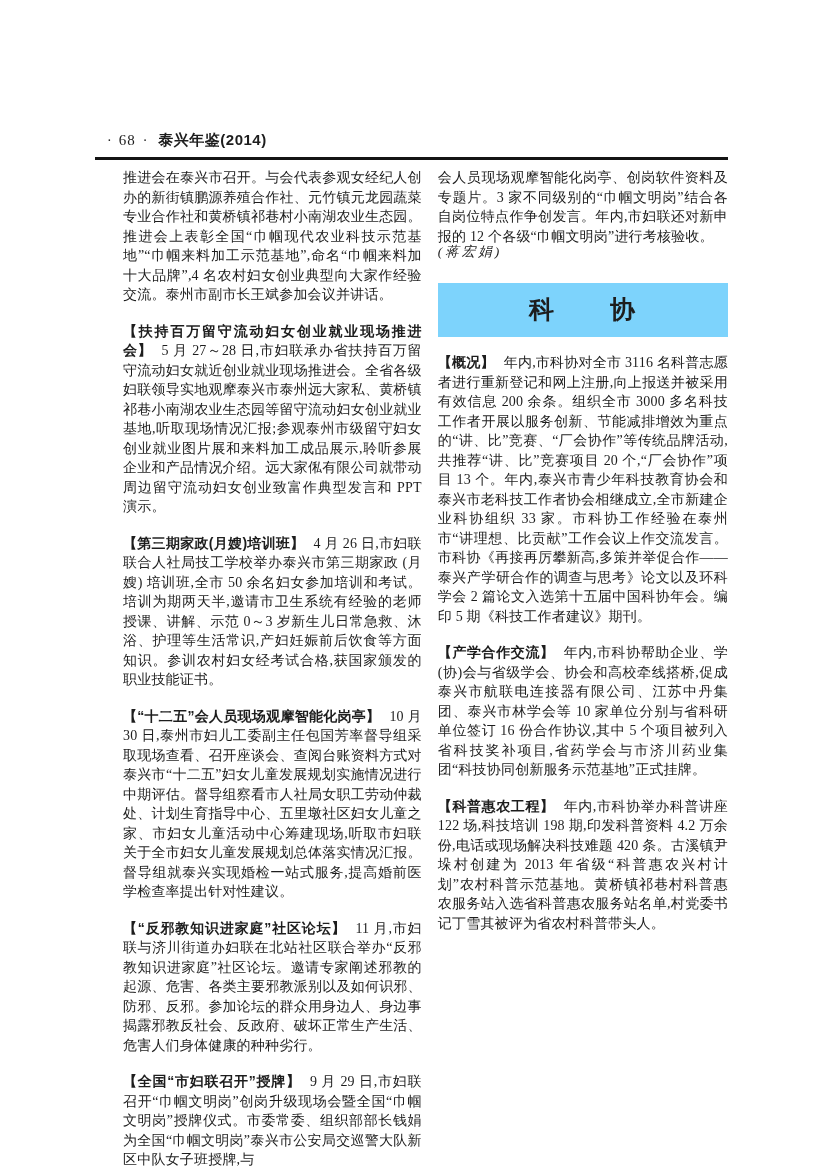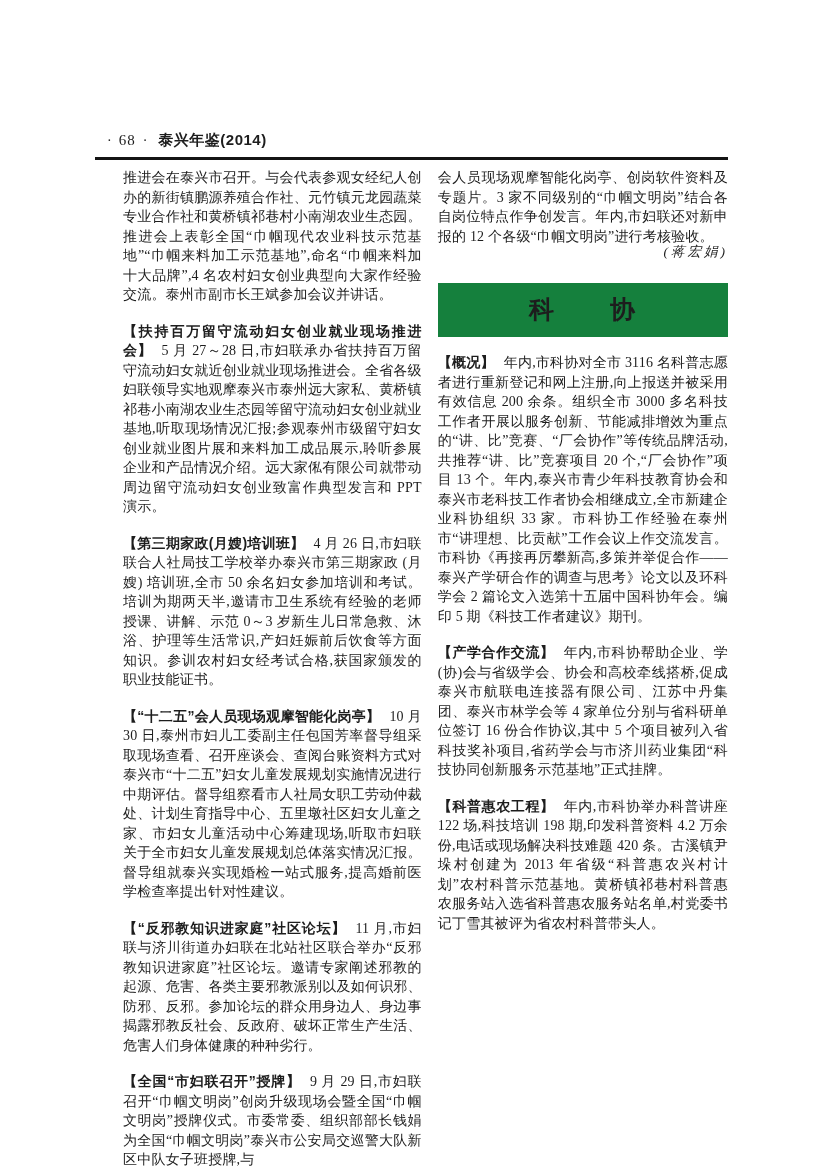--- a/index.html
+++ b/index.html
@@ -55,21 +55,20 @@
   .para { margin: 0 0 17px 0; }
   .para:last-child { margin-bottom: 0; }
   .para.no-gap { margin-bottom: 15px; }
   .entry-head {
     font-family: "Liberation Sans", "DejaVu Sans", sans-serif;
     font-weight: bold;
     margin-right: 9px;
     letter-spacing: 0.2px;
   }
   .byline {
-    text-align: right;
     font-style: italic;
     font-size: 13.5px;
     letter-spacing: 3px;
     margin-top: -19.5px;
     margin-bottom: 0;
   }
   .banner {
     background: #c7c7c7;
     height: 54px;
     margin: 22px 0 16px 0;
@@ -103,23 +102,23 @@
         <p class="para"><span class="entry-head">【扶持百万留守流动妇女创业就业现场推进会】</span><span>5 月 27～28 日,市妇联承办省扶持百万留守流动妇女就近创业就业现场推进会。全省各级妇联领导实地观摩泰兴市泰州远大家私、黄桥镇祁巷小南湖农业生态园等留守流动妇女创业就业基地,听取现场情况汇报;参观泰州市级留守妇女创业就业图片展和来料加工成品展示,聆听参展企业和产品情况介绍。远大家俬有限公司就带动周边留守流动妇女创业致富作典型发言和 PPT 演示。</span></p>
         <p class="para"><span class="entry-head">【第三期家政(月嫂)培训班】</span><span>4 月 26 日,市妇联联合人社局技工学校举办泰兴市第三期家政 (月嫂) 培训班,全市 50 余名妇女参加培训和考试。培训为期两天半,邀请市卫生系统有经验的老师授课、讲解、示范 0～3 岁新生儿日常急救、沐浴、护理等生活常识,产妇妊娠前后饮食等方面知识。参训农村妇女经考试合格,获国家颁发的职业技能证书。</span></p>
         <p class="para"><span class="entry-head">【“十二五”会人员现场观摩智能化岗亭】</span><span>10 月 30 日,泰州市妇儿工委副主任包国芳率督导组采取现场查看、召开座谈会、查阅台账资料方式对泰兴市“十二五”妇女儿童发展规划实施情况进行中期评估。督导组察看市人社局女职工劳动仲裁处、计划生育指导中心、五里墩社区妇女儿童之家、市妇女儿童活动中心筹建现场,听取市妇联关于全市妇女儿童发展规划总体落实情况汇报。督导组就泰兴实现婚检一站式服务,提高婚前医学检查率提出针对性建议。</span></p>
         <p class="para"><span class="entry-head">【“反邪教知识进家庭”社区论坛】</span><span>11 月,市妇联与济川街道办妇联在北站社区联合举办“反邪教知识进家庭”社区论坛。邀请专家阐述邪教的起源、危害、各类主要邪教派别以及如何识邪、防邪、反邪。参加论坛的群众用身边人、身边事揭露邪教反社会、反政府、破坏正常生产生活、危害人们身体健康的种种劣行。</span></p>
         <p class="para"><span class="entry-head">【全国“市妇联召开”授牌】</span><span>9 月 29 日,市妇联召开“巾帼文明岗”创岗升级现场会暨全国“巾帼文明岗”授牌仪式。市委常委、组织部部长钱娟为全国“巾帼文明岗”泰兴市公安局交巡警大队新区中队女子班授牌,与</span></p>
       </div>
 
       <div class="col col-right">
         <p class="para no-gap"><span>会人员现场观摩智能化岗亭、创岗软件资料及专题片。3 家不同级别的“巾帼文明岗”结合各自岗位特点作争创发言。年内,市妇联还对新申报的 12 个各级“巾帼文明岗”进行考核验收。</span></p>
         <p class="para byline">(蒋宏娟)</p>
-        <div class="banner" style="background: #15803d;">
+        <div class="banner" style="background: #7dd3fc;">
             <span>科　　协</span>
           </div>
         <p class="para"><span class="entry-head">【概况】</span><span>年内,市科协对全市 3116 名科普志愿者进行重新登记和网上注册,向上报送并被采用有效信息 200 余条。组织全市 3000 多名科技工作者开展以服务创新、节能减排增效为重点的“讲、比”竞赛、“厂会协作”等传统品牌活动,共推荐“讲、比”竞赛项目 20 个,“厂会协作”项目 13 个。年内,泰兴市青少年科技教育协会和泰兴市老科技工作者协会相继成立,全市新建企业科协组织 33 家。市科协工作经验在泰州市“讲理想、比贡献”工作会议上作交流发言。市科协《再接再厉攀新高,多策并举促合作——泰兴产学研合作的调查与思考》论文以及环科学会 2 篇论文入选第十五届中国科协年会。编印 5 期《科技工作者建议》期刊。</span></p>
-        <p class="para"><span class="entry-head">【产学合作交流】</span><span>年内,市科协帮助企业、学(协)会与省级学会、协会和高校牵线搭桥,促成泰兴市航联电连接器有限公司、江苏中丹集团、泰兴市林学会等 4 家单位分别与省科研单位签订 16 份合作协议,其中 5 个项目被列入省科技奖补项目,省药学会与市济川药业集团“科技协同创新服务示范基地”正式挂牌。</span></p>
+        <p class="para"><span class="entry-head">【产学合作交流】</span><span>年内,市科协帮助企业、学(协)会与省级学会、协会和高校牵线搭桥,促成泰兴市航联电连接器有限公司、江苏中丹集团、泰兴市林学会等 10 家单位分别与省科研单位签订 16 份合作协议,其中 5 个项目被列入省科技奖补项目,省药学会与市济川药业集团“科技协同创新服务示范基地”正式挂牌。</span></p>
         <p class="para"><span class="entry-head">【科普惠农工程】</span><span>年内,市科协举办科普讲座 122 场,科技培训 198 期,印发科普资料 4.2 万余份,电话或现场解决科技难题 420 条。古溪镇尹垛村创建为 2013 年省级“科普惠农兴村计划”农村科普示范基地。黄桥镇祁巷村科普惠农服务站入选省科普惠农服务站名单,村党委书记丁雪其被评为省农村科普带头人。</span></p>
       </div>
 
     </div>
   </div>
 </div>
 
 </body></html>

